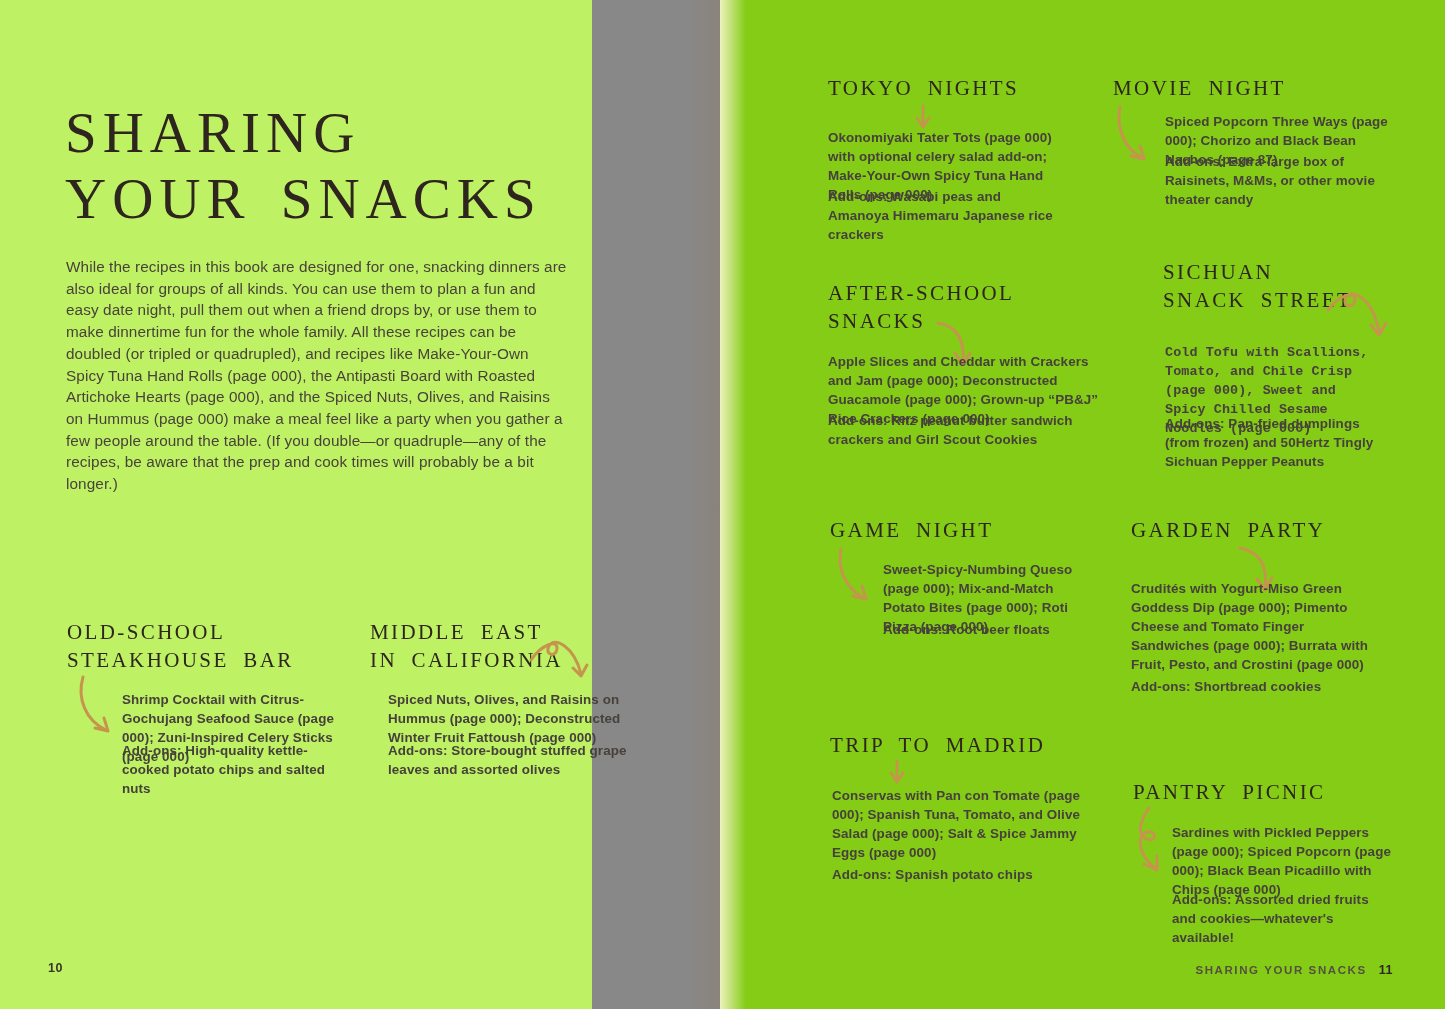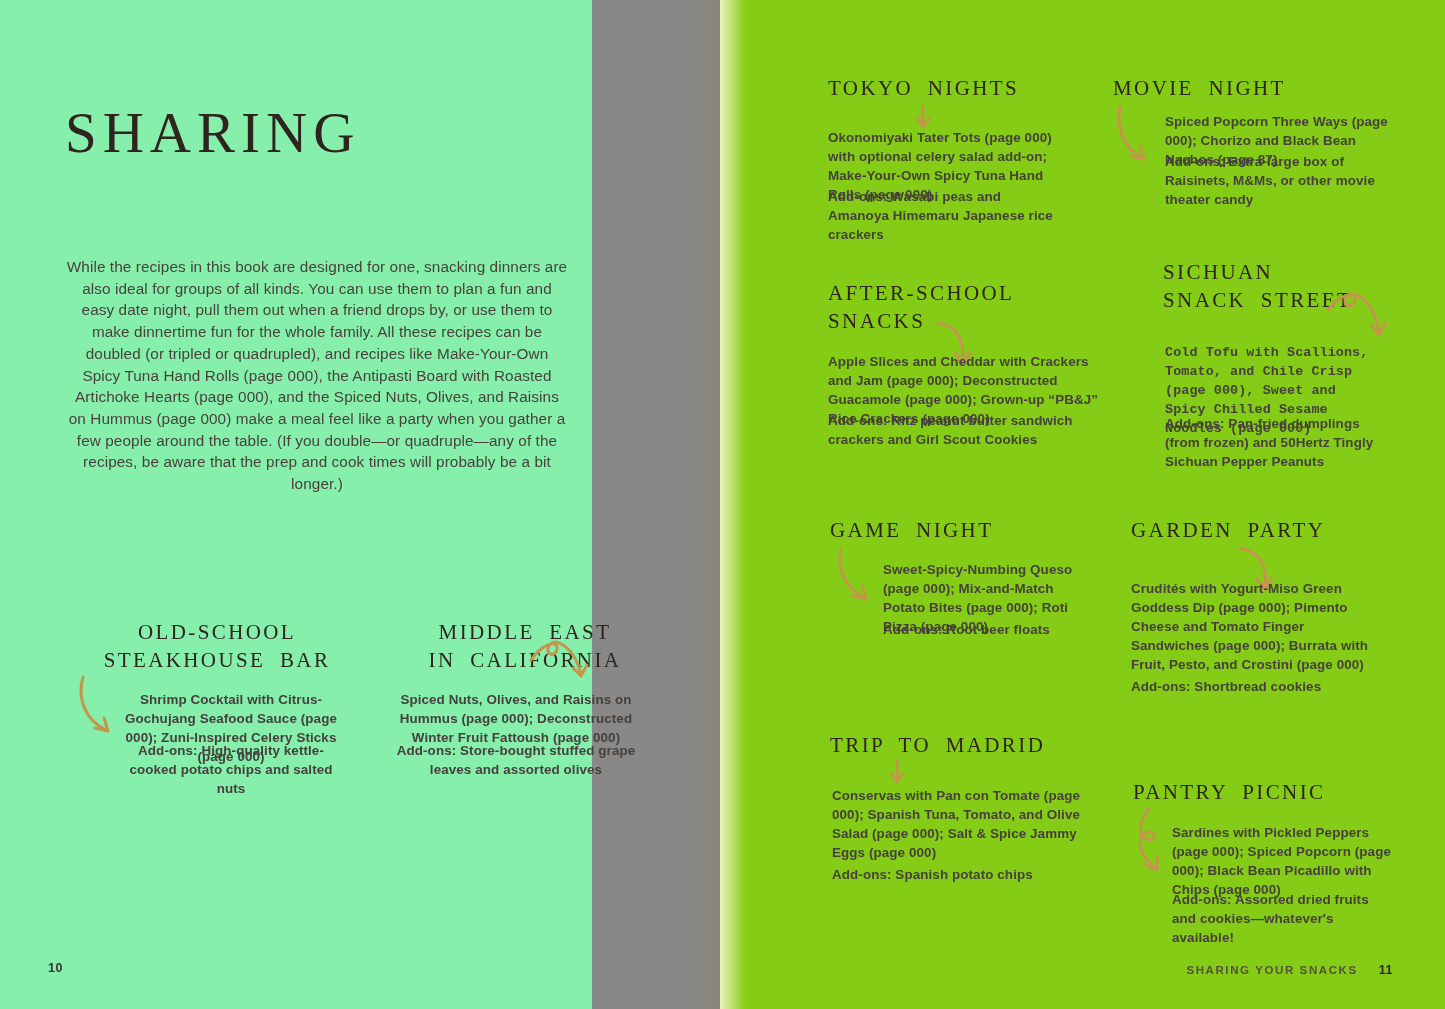--- a/index.html
+++ b/index.html
@@ -1,18 +1,18 @@
 <!DOCTYPE html>
 <html><head>
 <meta charset="utf-8">
 <style>
   html,body{margin:0;padding:0;background:#888;}
   .spread{position:relative;width:1445px;height:1009px;overflow:hidden;font-family:"Liberation Sans",sans-serif;}
   .page{position:absolute;top:0;height:1009px;}
-  .page-left{left:0;width:592px;background:#86efac;text-align:center;}
+  .page-left{left:0;width:592px;background:#bef264;}
   .page-right{left:720px;width:725px;background:#84cc16;}
   .gutter-l{position:absolute;top:0;left:688px;width:32px;height:1009px;
             background:linear-gradient(to right, rgba(166,124,82,0), rgba(150,108,66,0.18));pointer-events:none;}
   .gutter-r{position:absolute;top:0;left:720px;width:26px;height:1009px;
             background:linear-gradient(to right, rgba(255,248,218,0.85), rgba(255,248,218,0));pointer-events:none;}
 
   .display{font-family:"Liberation Serif","DejaVu Serif",serif;color:#2e251e;font-weight:400;}
 
   .big-title{position:absolute;left:65px;top:62px;font-size:57px;line-height:66px;
              letter-spacing:6px;word-spacing:10px;}
@@ -22,30 +22,31 @@
   .combo{position:absolute;}
   .combo h3{margin:0;font-size:21px;line-height:28px;letter-spacing:2.4px;word-spacing:7px;font-weight:400;}
   .items,.addons{position:absolute;margin:0;font-weight:bold;font-size:13.4px;line-height:19px;
                  color:#46413b;letter-spacing:0.1px;}
   .arrow{position:absolute;}
   .arrow svg{display:block;}
 
   .pageno{position:absolute;font-size:12.5px;font-weight:bold;color:#3a332b;letter-spacing:0.5px;}
   .footer-right{position:absolute;right:52px;top:963px;font-size:11.5px;color:#55503f;
                 letter-spacing:1.6px;font-weight:bold;white-space:nowrap;}
-  .footer-right .num{color:#2c2720;margin-left:21px;letter-spacing:0.5px;font-size:12.5px;}
+  .footer-right .num{color:#2c2720;margin-left:12px;letter-spacing:0.5px;font-size:12.5px;}
 </style>
 </head>
 <body>
 
 <div class="spread">
 
   <div class="page page-left">
     <h1 class="big-title display">
         <div>SHARING</div>
+        <div>YOUR SNACKS</div>
       </h1>
 
     <p class="para" style="top:256px;">While the recipes in this book are designed for one, snacking dinners are also ideal for groups of all kinds. You can use them to plan a fun and easy date night, pull them out when a friend drops by, or use them to make dinnertime fun for the whole family. All these recipes can be doubled (or tripled or quadrupled), and recipes like Make-Your-Own Spicy Tuna Hand Rolls (page 000), the Antipasti Board with Roasted Artichoke Hearts (page 000), and the Spiced Nuts, Olives, and Raisins on Hummus (page 000) make a meal feel like a party when you gather a few people around the table. (If you double—or quadruple—any of the recipes, be aware that the prep and cook times will probably be a bit longer.)</p>
 
     <div class="combo" style="left:67px;top:618px;width:300px;">
       <h3 class="display">
           <div>OLD-SCHOOL</div>
           <div>STEAKHOUSE BAR</div>
         </h3>
       <span class="arrow" style="left:6px;top:56px;">

